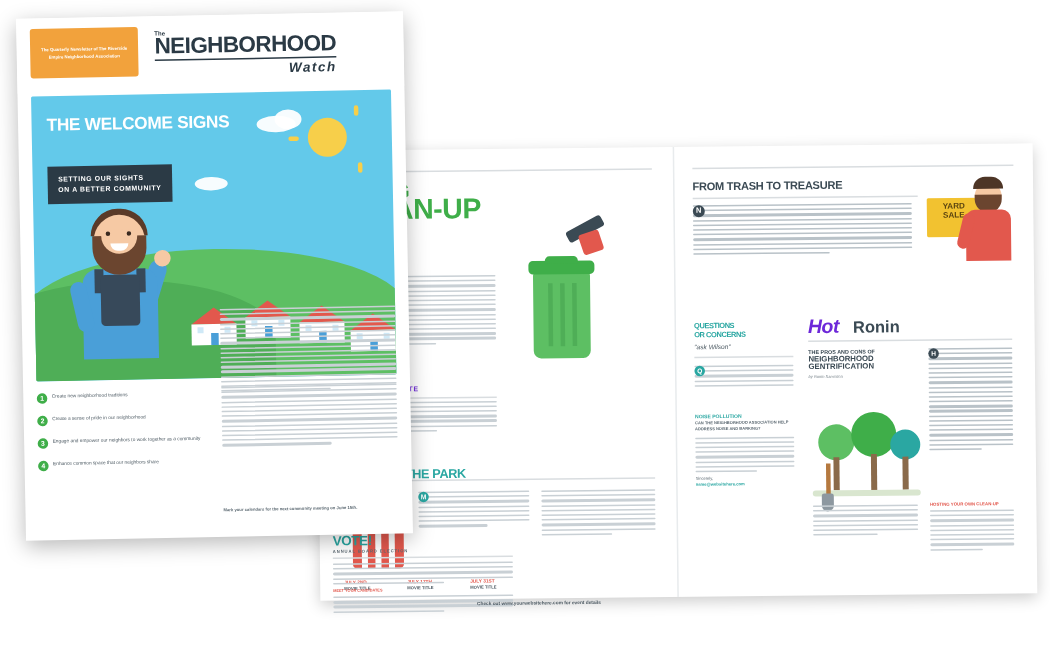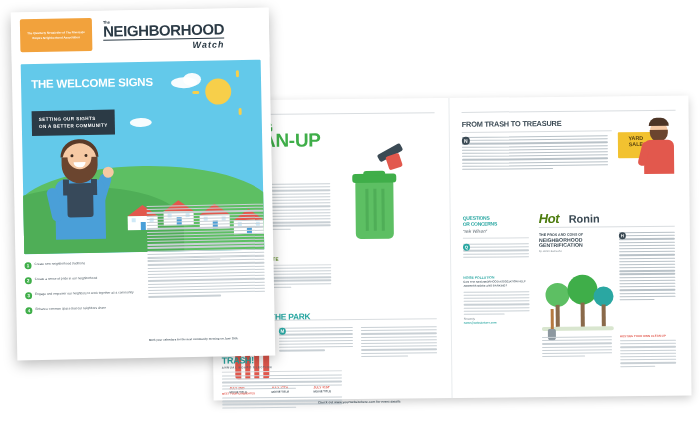--- a/index.html
+++ b/index.html
@@ -26,21 +26,21 @@
   #spread .fold{position:absolute;left:238px;top:0;width:1px;height:300px;background:#e8ebed;}
   #spread .pg{position:absolute;top:0;height:300px;}
   #pgL{left:0;width:238px;}
   #pgR{left:239px;width:239px;}
 
   .pad{position:absolute;}
 
   
   .hl-green{color:#3fae49;font-weight:bold;letter-spacing:-0.3px;line-height:.92;}
   .hl-teal{color:#2aa7a2;font-weight:bold;letter-spacing:-0.3px;line-height:.92;}
-  .hl-red{color:#4d7c0f;font-weight:bold;}
+  .hl-red{color:#6d28d9;font-weight:bold;}
   .hl-dark{color:#3b4a54;font-weight:bold;}
 
   
   .lines{display:block;}
   .lines i{display:block;height:1.3px;background:#c9d0d5;margin-bottom:1.9px;border-radius:1px;}
   .lines i.s{width:62%;}
   .lines.dk i{background:#b9c2c8;}
 
   .dropcap{
     float:left;width:9px;height:9px;border-radius:50%;
@@ -397,21 +397,21 @@
             <i></i>
             <i></i>
             <i class="s"></i>
         </div>
       </div>
     </div>
   </div>
 
   <div style="position:absolute;left:222px;top:355px;width:120px;transform:rotate(-0.6deg);">
     <div style="font-size:9px;font-weight:bold;color:#2aa7a2;letter-spacing:-0.3px;">
-      <span>TRASH!</span>
+      <span>VOTE!</span>
     </div>
     <div style="font-size:2.8px;font-weight:bold;color:#5d6a73;letter-spacing:.6px;">ANNUAL BOARD ELECTION</div>
     <div style="height:1px;background:#d9dde0;margin:2px 0 3px;"></div>
     <div class="lines">
       <i></i>
         <i></i>
         <i></i>
         <i></i>
         <i class="s"></i>
     </div>

